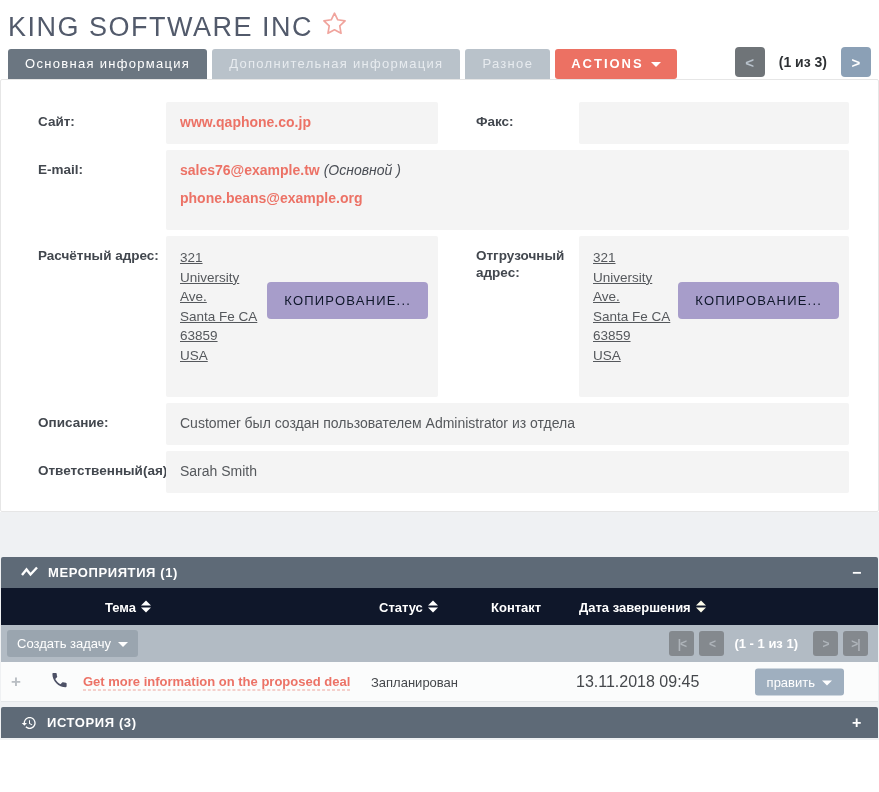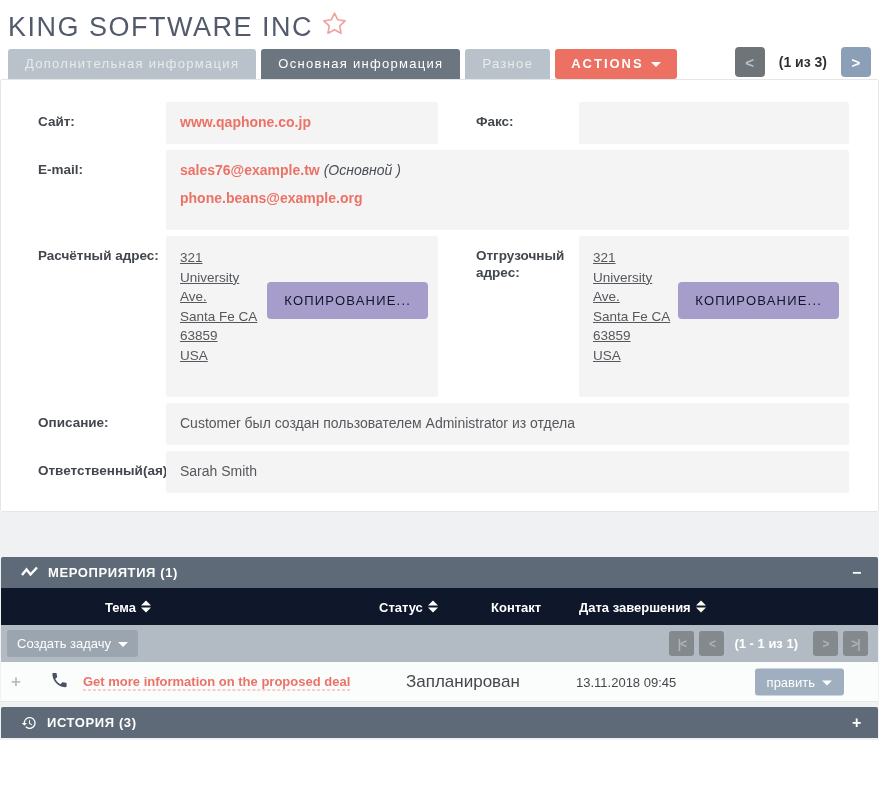--- a/index.html
+++ b/index.html
@@ -104,41 +104,41 @@
   }
   .lv-pager-count { color:#fff; font-size:13px; font-weight:bold; margin:0 10px; }
   
   .lv-row { position:relative; height:40px; background:#fbfcfc; border-bottom:1px solid #e4e7e9; }
   .row-add { position:absolute; left:10px; top:50%; transform:translateY(-50%); color:#b9bec3;
     font-size:17px; font-weight:bold; cursor:pointer; }
   .row-phone { position:absolute; left:49px; top:50%; transform:translateY(-50%); }
   .row-subject { position:absolute; left:82px; top:50%; transform:translateY(-50%);
     font-size:13px; font-weight:bold; color:#ec7266; border-bottom:1px dashed #eda49b;
     padding-bottom:1px; cursor:pointer; white-space:nowrap; }
-  .row-status { position:absolute; left:370px; top:50%; transform:translateY(-50%); font-size:17px;margin-left:35px; }
-  .row-due { position:absolute; left:575px; top:50%; transform:translateY(-50%); font-size:13px; }
+  .row-status { position:absolute; left:370px; top:50%; transform:translateY(-50%); font-size:13px; }
+  .row-due { position:absolute; left:575px; top:50%; transform:translateY(-50%); font-size:16px; }
   .edit-btn { position:absolute; right:34px; top:50%; transform:translateY(-50%);
     background:#9fafbf; color:#fff; font-size:13px; padding:6px 12px; border-radius:3px; cursor:pointer; }
   .history-header { margin-top:5px; }
 </style>
 </head>
 <body>
 
 <div class="page-header">
   <div class="page-title">KING SOFTWARE INC</div>
   <span class="fav-star">
     <svg width="27" height="27" viewBox="0 0 24 24" fill="none" stroke="#f0a49d" stroke-width="1.5" stroke-linejoin="round">
       <path d="M12 2.8l2.9 5.9 6.5.9-4.7 4.6 1.1 6.5-5.8-3.1-5.8 3.1 1.1-6.5L2.6 9.6l6.5-.9z"></path>
     </svg>
   </span>
 </div>
 
 <div class="tabs-row">
+  <div class="tab active">Основная информация</div>
   <div class="tab inactive">Дополнительная информация</div>
-  <div class="tab active">Основная информация</div>
   <div class="tab inactive">Разное</div>
   <div class="actions-btn">
     <span>ACTIONS</span><span class="caret-down"></span>
   </div>
   <div class="top-pager">
     <div class="pager-btn prev">
         <span>&lt;</span>
       </div>
     <div class="pager-count">(1 из 3)</div>
     <div class="pager-btn next">

